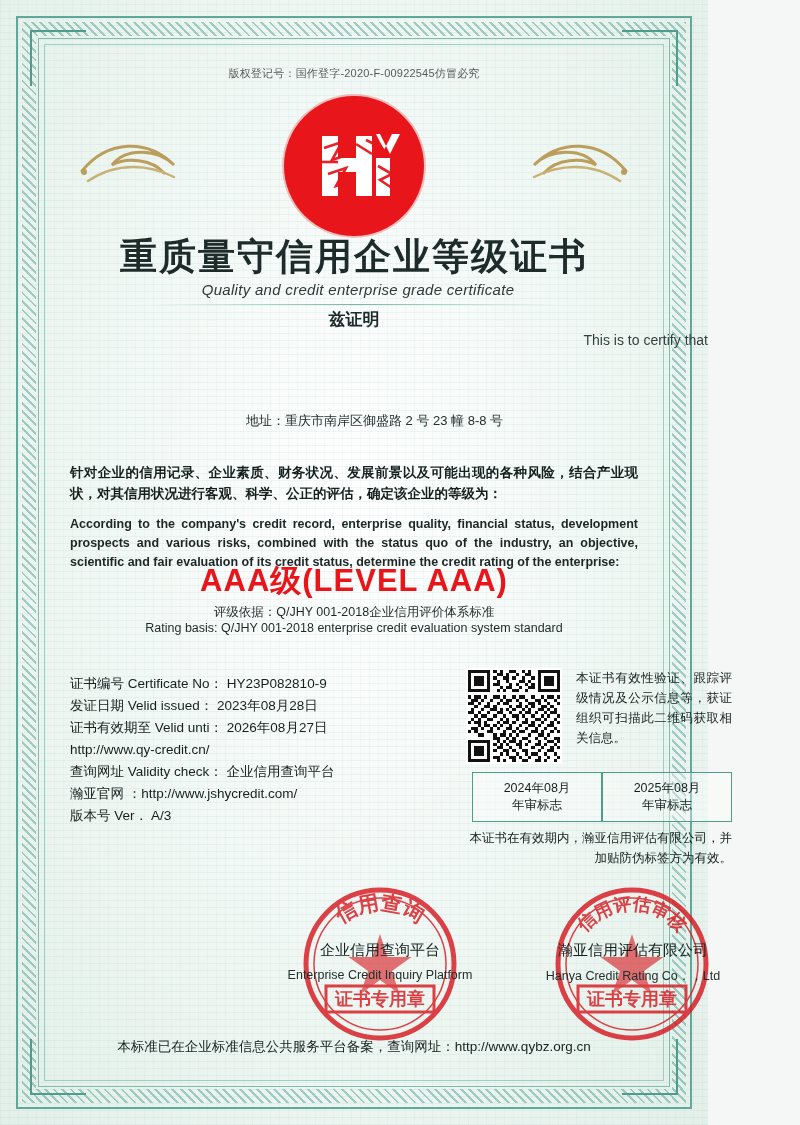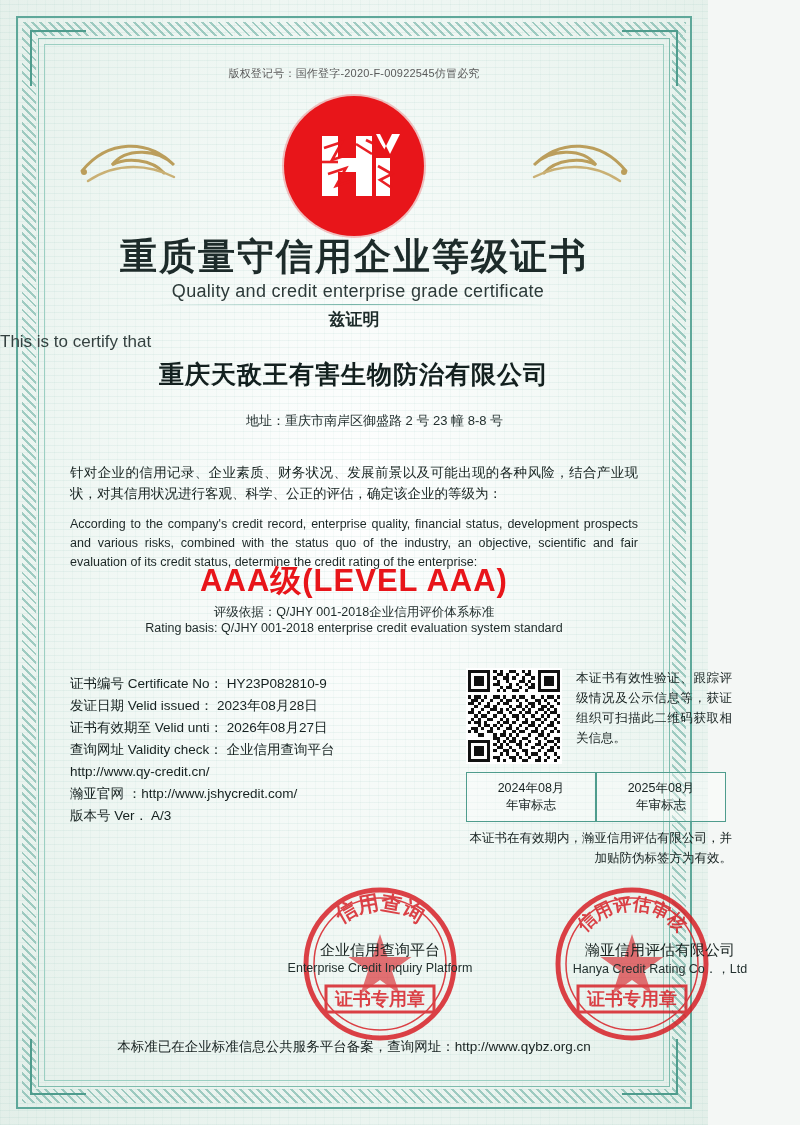--- a/index.html
+++ b/index.html
@@ -78,50 +78,50 @@
   }
   .logo-circle svg{display:block;}
 
   .title-cn{
     position:absolute;top:232px;left:0;right:0;text-align:center;
     font-family:"DejaVu Sans","Liberation Sans",sans-serif;
     font-size:37px;font-weight:bold;color:#1d2b2a;letter-spacing:2px;
   }
   .title-en{
     position:absolute;top:281px;left:8px;right:0;text-align:center;
-    font-size:18px;color:#2c3a39;letter-spacing:.3px;
+    font-size:15px;color:#2c3a39;letter-spacing:.3px;font-style:italic;
   }
   .divider{
     position:absolute;top:304px;left:150px;right:150px;height:1px;
     background:linear-gradient(90deg,rgba(95,168,154,0),rgba(95,168,154,.85),rgba(95,168,154,0));
   }
   .certify-cn{
     position:absolute;top:308px;left:0;right:0;text-align:center;
     font-size:17px;color:#1d2b2a;font-weight:bold;
   }
   .certify-en{
-    position:absolute;top:332px;left:0;right:0;text-align:left;
-    font-size:17px;color:#33403f;
+    position:absolute;top:332px;left:0;right:0;text-align:right;
+    font-size:14px;color:#33403f;
   }
   .company{
     position:absolute;top:358px;left:0;right:0;text-align:center;
     font-size:25px;font-weight:bold;color:#13201f;letter-spacing:1px;
   }
   .code-line{
     position:absolute;top:392px;left:0;right:0;text-align:center;
     font-size:13px;color:#23302f;
   }
   .addr-line{
     position:absolute;top:412px;left:0;right:0;text-align:center;
     font-size:13px;color:#23302f;margin-left:41px;
   }
 
   .para{
     position:absolute;left:70px;right:70px;top:462px;
-    font-size:13.5px;line-height:21px;color:#16211f;text-align:justify;
+    font-size:13.5px;line-height:21px;color:#16211f;text-align:justify;font-weight:bold;
   }
   .para .en{
     display:block;margin-top:11px;font-size:12.5px;line-height:19px;color:#1c2726;
   }
 
   .level{
     position:absolute;top:560px;left:0;right:0;text-align:center;
     font-size:31px;font-weight:bold;color:#e8151a;letter-spacing:1px;
   }
   .basis-cn{
@@ -150,21 +150,21 @@
     padding:2px;
     box-sizing:border-box;
   }
   .qr svg{display:block;}
   .right-note{
     position:absolute;left:576px;top:668px;width:156px;
     font-size:12.5px;line-height:20px;color:#15201f;text-align:justify;
   }
   .seal-boxes{
     position:absolute;left:466px;top:772px;width:266px;
-    display:flex;justify-content:flex-start;
+    display:flex;justify-content:flex-end;
   }
   .seal-box{
     width:128px;height:48px;border:1px solid #4f9c8d;
     display:flex;flex-direction:column;align-items:center;justify-content:center;
     font-size:12.5px;color:#15201f;line-height:17px;background:rgba(255,255,255,.35);
   }
   .seal-note{
     position:absolute;left:466px;top:828px;width:266px;
     font-size:12.5px;line-height:20px;color:#15201f;text-align:right;
   }
@@ -174,23 +174,23 @@
     position:absolute;width:168px;height:168px;
   }
   .stamp.left{left:296px;top:880px;}
   .stamp.right{left:548px;top:880px;}
   .stamp svg{display:block;}
 
   .stamp-label{
     position:absolute;text-align:center;width:230px;
     font-size:15px;color:#16211f;
   }
-  .stamp-label .en{display:block;font-size:12.5px;color:#22302e;margin-top:1px;}
+  .stamp-label .en{display:block;font-size:12.5px;color:#22302e;margin-top:8px;}
   .stamp-label.left{left:265px;top:941px;}
-  .stamp-label.right{left:545px;top:941px;}
+  .stamp-label.right{left:518px;top:941px;}
 
   .footer{
     position:absolute;left:60px;right:60px;top:1038px;text-align:center;
     font-size:13.5px;color:#15201f;
   }
 </style>
 </head>
 <body>
 
 <div id="certificate">
@@ -239,21 +239,20 @@
       </g>
     </svg>
   </div>
 
   <div class="title-cn">重质量守信用企业等级证书</div>
   <div class="title-en">Quality and credit enterprise grade certificate</div>
   <div class="divider"></div>
   <div class="certify-cn">兹证明</div>
   <div class="certify-en">This is to certify that</div>
 
-  <div class="company">重庆天敌王有害生物防治有限公司</div>
   <div class="addr-line">地址：重庆市南岸区御盛路 2 号 23 幢 8-8 号</div>
 
   <div class="para">
     <span>针对企业的信用记录、企业素质、财务状况、发展前景以及可能出现的各种风险，结合产业现状，对其信用状况进行客观、科学、公正的评估，确定该企业的等级为：</span>
     <span class="en">According to the company's credit record, enterprise quality, financial status, development prospects and various risks, combined with the status quo of the industry, an objective, scientific and fair evaluation of its credit status, determine the credit rating of the enterprise:</span>
   </div>
 
   <div class="level">AAA级(LEVEL AAA)</div>
   <div class="basis-cn">评级依据：Q/JHY 001-2018企业信用评价体系标准</div>
   <div class="basis-en">Rating basis: Q/JHY 001-2018 enterprise credit evaluation system standard</div>
@@ -268,26 +267,26 @@
       <span class="lbl-cn">发证日期</span>
       <span class="lbl-en">Velid issued：</span>
       <span class="val">2023年08月28日</span>
     </div>
     <div class="row">
       <span class="lbl-cn">证书有效期至</span>
       <span class="lbl-en">Velid unti：</span>
       <span class="val">2026年08月27日</span>
     </div>
     <div class="row">
+      <span class="val">http://www.qy-credit.cn/</span>
+    </div>
+    <div class="row">
       <span class="lbl-cn">查询网址</span>
       <span class="lbl-en">Validity check：</span>
       <span class="val">企业信用查询平台</span>
-    </div>
-    <div class="row">
-      <span class="val">http://www.qy-credit.cn/</span>
     </div>
     <div class="row">
       <span class="lbl-cn">瀚亚官网</span>
       <span class="lbl-en">：http://www.jshycredit.com/</span>
     </div>
     <div class="row">
       <span class="lbl-cn">版本号</span>
       <span class="lbl-en">Ver．</span>
       <span class="val">A/3</span>
     </div>

